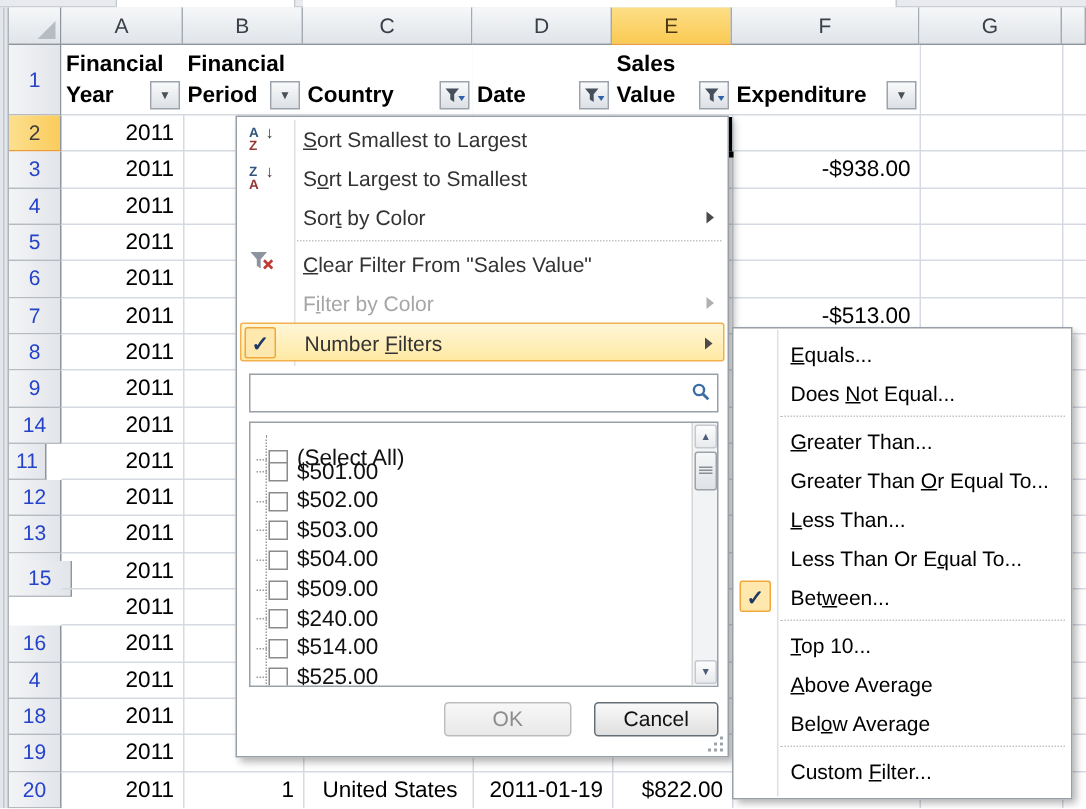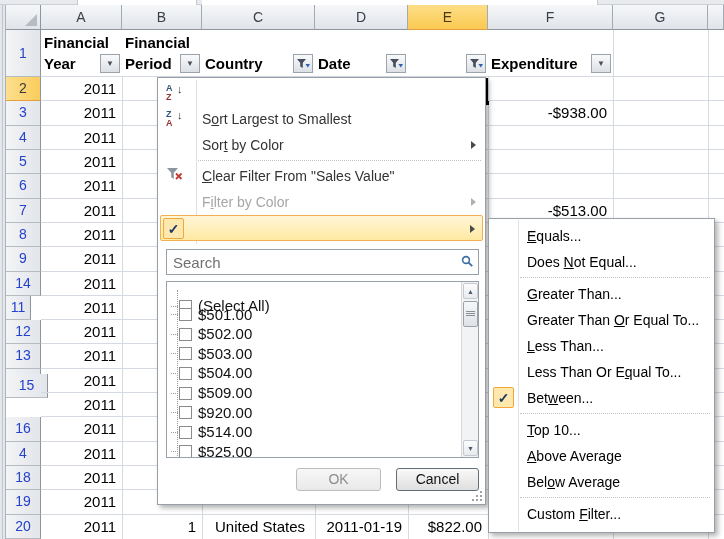--- a/index.html
+++ b/index.html
@@ -228,20 +228,22 @@
       <div style="position: absolute; left: 315px; top: 30px; width: 93px; height: 46px; background: rgb(255, 255, 255);">
         <div class="h1text">Date</div>
         <div class="fbtn">
           <svg width="14" height="12" viewBox="0 0 14 12">
             <path d="M1 1h9L6.8 4.8V10L4.2 8.4V4.8z" fill="#46505C"></path>
             <path d="M9.5 6h4.5l-2.2 3.4z" fill="#2F62A8"></path>
           </svg>
         </div>
       </div>
       <div style="position: absolute; left: 408px; top: 30px; width: 80px; height: 46px; background: rgb(255, 255, 255);">
+        <div class="h1text">Sales
+Value</div>
         <div class="fbtn">
           <svg width="14" height="12" viewBox="0 0 14 12">
             <path d="M1 1h9L6.8 4.8V10L4.2 8.4V4.8z" fill="#46505C"></path>
             <path d="M9.5 6h4.5l-2.2 3.4z" fill="#2F62A8"></path>
           </svg>
         </div>
       </div>
       <div style="position: absolute; left: 488px; top: 30px; width: 125px; height: 46px; background: rgb(255, 255, 255);">
         <div class="h1text">Expenditure</div>
         <div class="fbtn">
@@ -257,20 +259,21 @@
     <div class="abs" id="fd-gutter"></div>
     <div id="fd-menu">
         <div class="mi" style="top: 2px;">
           <span class="micon">
             <span class="sortletters">
               <span class="sl1">A</span>
               <span class="sl2">Z</span>
               <span class="sarrow">↓</span>
             </span>
           </span>
+          <span class="lab"><span class="u">S</span>ort Smallest to Largest</span>
         </div>
         <div class="mi" style="top: 28px;">
           <span class="micon">
             <span class="sortletters">
               <span class="sl1">Z</span>
               <span class="sl2">A</span>
               <span class="sarrow">↓</span>
             </span>
           </span>
           <span class="lab">S<span class="u">o</span>rt Largest to Smallest</span>
@@ -286,26 +289,26 @@
               <path d="M10 6.5l5.5 5.5M15.5 6.5L10 12" stroke="#C23B34" stroke-width="1.8"></path>
             </svg></span>
           <span class="lab"><span class="u">C</span>lear Filter From "Sales Value"</span>
         </div>
         <div class="mi disabled" style="top: 111px;">
           <span class="lab">F<span class="u">i</span>lter by Color</span>
           <span class="arrow"></span>
         </div>
         <div class="mi highlight" style="top: 137px;">
           <span class="checkbox-on" style="left: 2px; top: 2px;">✓</span>
+          <span class="lab">Number <span class="u">F</span>ilters</span>
           <span class="arrow"></span>
         </div>
       </div>
 
     <div class="abs" id="fd-search">
-      <input type="text" placeholder="Search" style="">
       <span class="mag">
         <svg width="13" height="13" viewBox="0 0 13 13">
           <circle cx="5" cy="5" r="3.4" fill="none" stroke="#3C6EA5" stroke-width="1.6"></circle>
           <path d="M7.6 7.6l3.6 3.6" stroke="#3C6EA5" stroke-width="1.9"></path>
         </svg>
       </span>
     </div>
 
     <div class="abs" id="fd-list">
       <div class="treeline" style="height: 184.4px;"></div>
@@ -336,21 +339,21 @@
             <span class="lv">$504.00</span>
           </div>
           <div class="lrow" style="top: 101px;">
             <span class="stub"></span>
             <span class="cb"></span>
             <span class="lv">$509.00</span>
           </div>
           <div class="lrow" style="top: 120.6px;">
             <span class="stub"></span>
             <span class="cb"></span>
-            <span class="lv">$920.00</span>
+            <span class="lv">$240.00</span>
           </div>
           <div class="lrow" style="top: 140.2px;">
             <span class="stub"></span>
             <span class="cb"></span>
             <span class="lv">$514.00</span>
           </div>
           <div class="lrow" style="top: 159.8px;">
             <span class="stub"></span>
             <span class="cb"></span>
             <span class="lv">$525.00</span>

